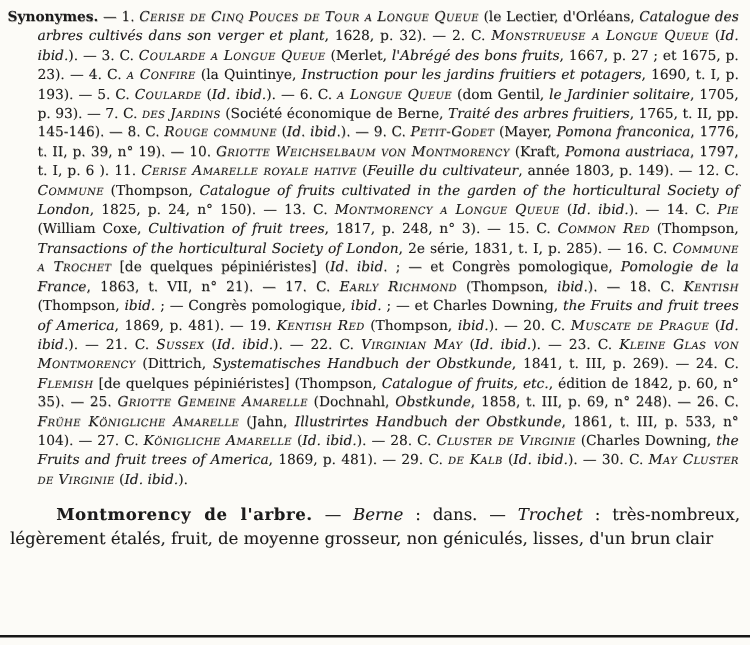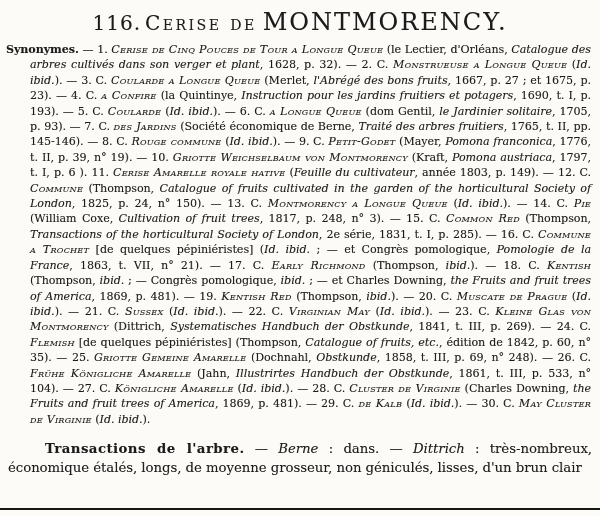--- a/index.html
+++ b/index.html
@@ -68,23 +68,20 @@
     bottom: 6px;
     height: 2.5px;
     background: #171717;
   }
 </style>
 </head>
 <body>
 
 <div class="page">
 
-  <div class="title">
-    <span class="num">116.</span><span class="prefix">Cerise de</span><span class="main">MONTMORENCY.</span>
-  </div>
 
   <p class="syn"><span class="label">Synonymes.</span><span><span class="r-p"> — 1. </span><span class="r-sc">Cerise de Cinq Pouces de Tour a Longue Queue</span><span class="r-p"> (le Lectier, d'Orléans, </span><span class="r-i">Catalogue des arbres cultivés dans son verger et plant</span><span class="r-p">, 1628, p. 32). — 2. C. </span><span class="r-sc">Monstrueuse a Longue Queue</span><span class="r-p"> (</span><span class="r-i">Id. ibid.</span><span class="r-p">). — 3. C. </span><span class="r-sc">Coularde a Longue Queue</span><span class="r-p"> (Merlet, </span><span class="r-i">l'Abrégé des bons fruits</span><span class="r-p">, 1667, p. 27 ; et 1675, p. 23). — 4. C. </span><span class="r-sc">a Confire</span><span class="r-p"> (la Quintinye, </span><span class="r-i">Instruction pour les jardins fruitiers et potagers</span><span class="r-p">, 1690, t. I, p. 193). — 5. C. </span><span class="r-sc">Coularde</span><span class="r-p"> (</span><span class="r-i">Id. ibid.</span><span class="r-p">). — 6. C. </span><span class="r-sc">a Longue Queue</span><span class="r-p"> (dom Gentil, </span><span class="r-i">le Jardinier solitaire</span><span class="r-p">, 1705, p. 93). — 7. C. </span><span class="r-sc">des Jardins</span><span class="r-p"> (Société économique de Berne, </span><span class="r-i">Traité des arbres fruitiers</span><span class="r-p">, 1765, t. II, pp. 145-146). — 8. C. </span><span class="r-sc">Rouge commune</span><span class="r-p"> (</span><span class="r-i">Id. ibid.</span><span class="r-p">). — 9. C. </span><span class="r-sc">Petit-Godet</span><span class="r-p"> (Mayer, </span><span class="r-i">Pomona franconica</span><span class="r-p">, 1776, t. II, p. 39, n° 19). — 10. </span><span class="r-sc">Griotte Weichselbaum von Montmorency</span><span class="r-p"> (Kraft, </span><span class="r-i">Pomona austriaca</span><span class="r-p">, 1797, t. I, p. 6 ). 11. </span><span class="r-sc">Cerise Amarelle royale hative</span><span class="r-p"> (</span><span class="r-i">Feuille du cultivateur</span><span class="r-p">, année 1803, p. 149). — 12. C. </span><span class="r-sc">Commune</span><span class="r-p"> (Thompson, </span><span class="r-i">Catalogue of fruits cultivated in the garden of the horticultural Society of London</span><span class="r-p">, 1825, p. 24, n° 150). — 13. C. </span><span class="r-sc">Montmorency a Longue Queue</span><span class="r-p"> (</span><span class="r-i">Id. ibid.</span><span class="r-p">). — 14. C. </span><span class="r-sc">Pie</span><span class="r-p"> (William Coxe, </span><span class="r-i">Cultivation of fruit trees</span><span class="r-p">, 1817, p. 248, n° 3). — 15. C. </span><span class="r-sc">Common Red</span><span class="r-p"> (Thompson, </span><span class="r-i">Transactions of the horticultural Society of London</span><span class="r-p">, 2e série, 1831, t. I, p. 285). — 16. C. </span><span class="r-sc">Commune a Trochet</span><span class="r-p"> [de quelques pépiniéristes] (</span><span class="r-i">Id. ibid.</span><span class="r-p"> ; — et Congrès pomologique, </span><span class="r-i">Pomologie de la France</span><span class="r-p">, 1863, t. VII, n° 21). — 17. C. </span><span class="r-sc">Early Richmond</span><span class="r-p"> (Thompson, </span><span class="r-i">ibid.</span><span class="r-p">). — 18. C. </span><span class="r-sc">Kentish</span><span class="r-p"> (Thompson, </span><span class="r-i">ibid.</span><span class="r-p"> ; — Congrès pomologique, </span><span class="r-i">ibid.</span><span class="r-p"> ; — et Charles Downing, </span><span class="r-i">the Fruits and fruit trees of America</span><span class="r-p">, 1869, p. 481). — 19. </span><span class="r-sc">Kentish Red</span><span class="r-p"> (Thompson, </span><span class="r-i">ibid.</span><span class="r-p">). — 20. C. </span><span class="r-sc">Muscate de Prague</span><span class="r-p"> (</span><span class="r-i">Id. ibid.</span><span class="r-p">). — 21. C. </span><span class="r-sc">Sussex</span><span class="r-p"> (</span><span class="r-i">Id. ibid.</span><span class="r-p">). — 22. C. </span><span class="r-sc">Virginian May</span><span class="r-p"> (</span><span class="r-i">Id. ibid.</span><span class="r-p">). — 23. C. </span><span class="r-sc">Kleine Glas von Montmorency</span><span class="r-p"> (Dittrich, </span><span class="r-i">Systematisches Handbuch der Obstkunde</span><span class="r-p">, 1841, t. III, p. 269). — 24. C. </span><span class="r-sc">Flemish</span><span class="r-p"> [de quelques pépiniéristes] (Thompson, </span><span class="r-i">Catalogue of fruits, etc.</span><span class="r-p">, édition de 1842, p. 60, n° 35). — 25. </span><span class="r-sc">Griotte Gemeine Amarelle</span><span class="r-p"> (Dochnahl, </span><span class="r-i">Obstkunde</span><span class="r-p">, 1858, t. III, p. 69, n° 248). — 26. C. </span><span class="r-sc">Frühe Königliche Amarelle</span><span class="r-p"> (Jahn, </span><span class="r-i">Illustrirtes Handbuch der Obstkunde</span><span class="r-p">, 1861, t. III, p. 533, n° 104). — 27. C. </span><span class="r-sc">Königliche Amarelle</span><span class="r-p"> (</span><span class="r-i">Id. ibid.</span><span class="r-p">). — 28. C. </span><span class="r-sc">Cluster de Virginie</span><span class="r-p"> (Charles Downing, </span><span class="r-i">the Fruits and fruit trees of America</span><span class="r-p">, 1869, p. 481). — 29. C. </span><span class="r-sc">de Kalb</span><span class="r-p"> (</span><span class="r-i">Id. ibid.</span><span class="r-p">). — 30. C. </span><span class="r-sc">May Cluster de Virginie</span><span class="r-p"> (</span><span class="r-i">Id. ibid.</span><span class="r-p">).</span></span></p>
 
-  <p class="desc"><span class="label">Transactions de l'arbre.</span><span><span class="r-p"> — </span><span class="r-i">Berne</span><span class="r-p"> : dans. — </span><span class="r-i">Dittrich</span><span class="r-p"> : très-nombreux, économique étalés, longs, de moyenne grosseur, non géniculés, lisses, d'un brun clair</span></span></p>
+  <p class="desc"><span class="label">Montmorency de l'arbre.</span><span><span class="r-p"> — </span><span class="r-i">Berne</span><span class="r-p"> : dans. — </span><span class="r-i">Trochet</span><span class="r-p"> : très-nombreux, légèrement étalés, fruit, de moyenne grosseur, non géniculés, lisses, d'un brun clair</span></span></p>
 
   <div class="rule"></div>
 
 </div>
 
 </body></html>

